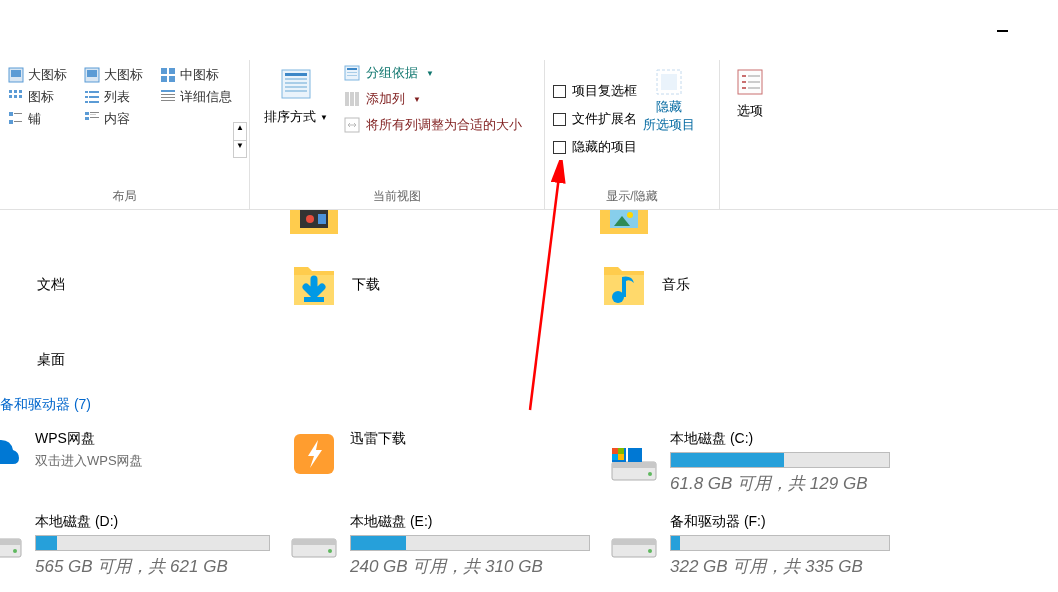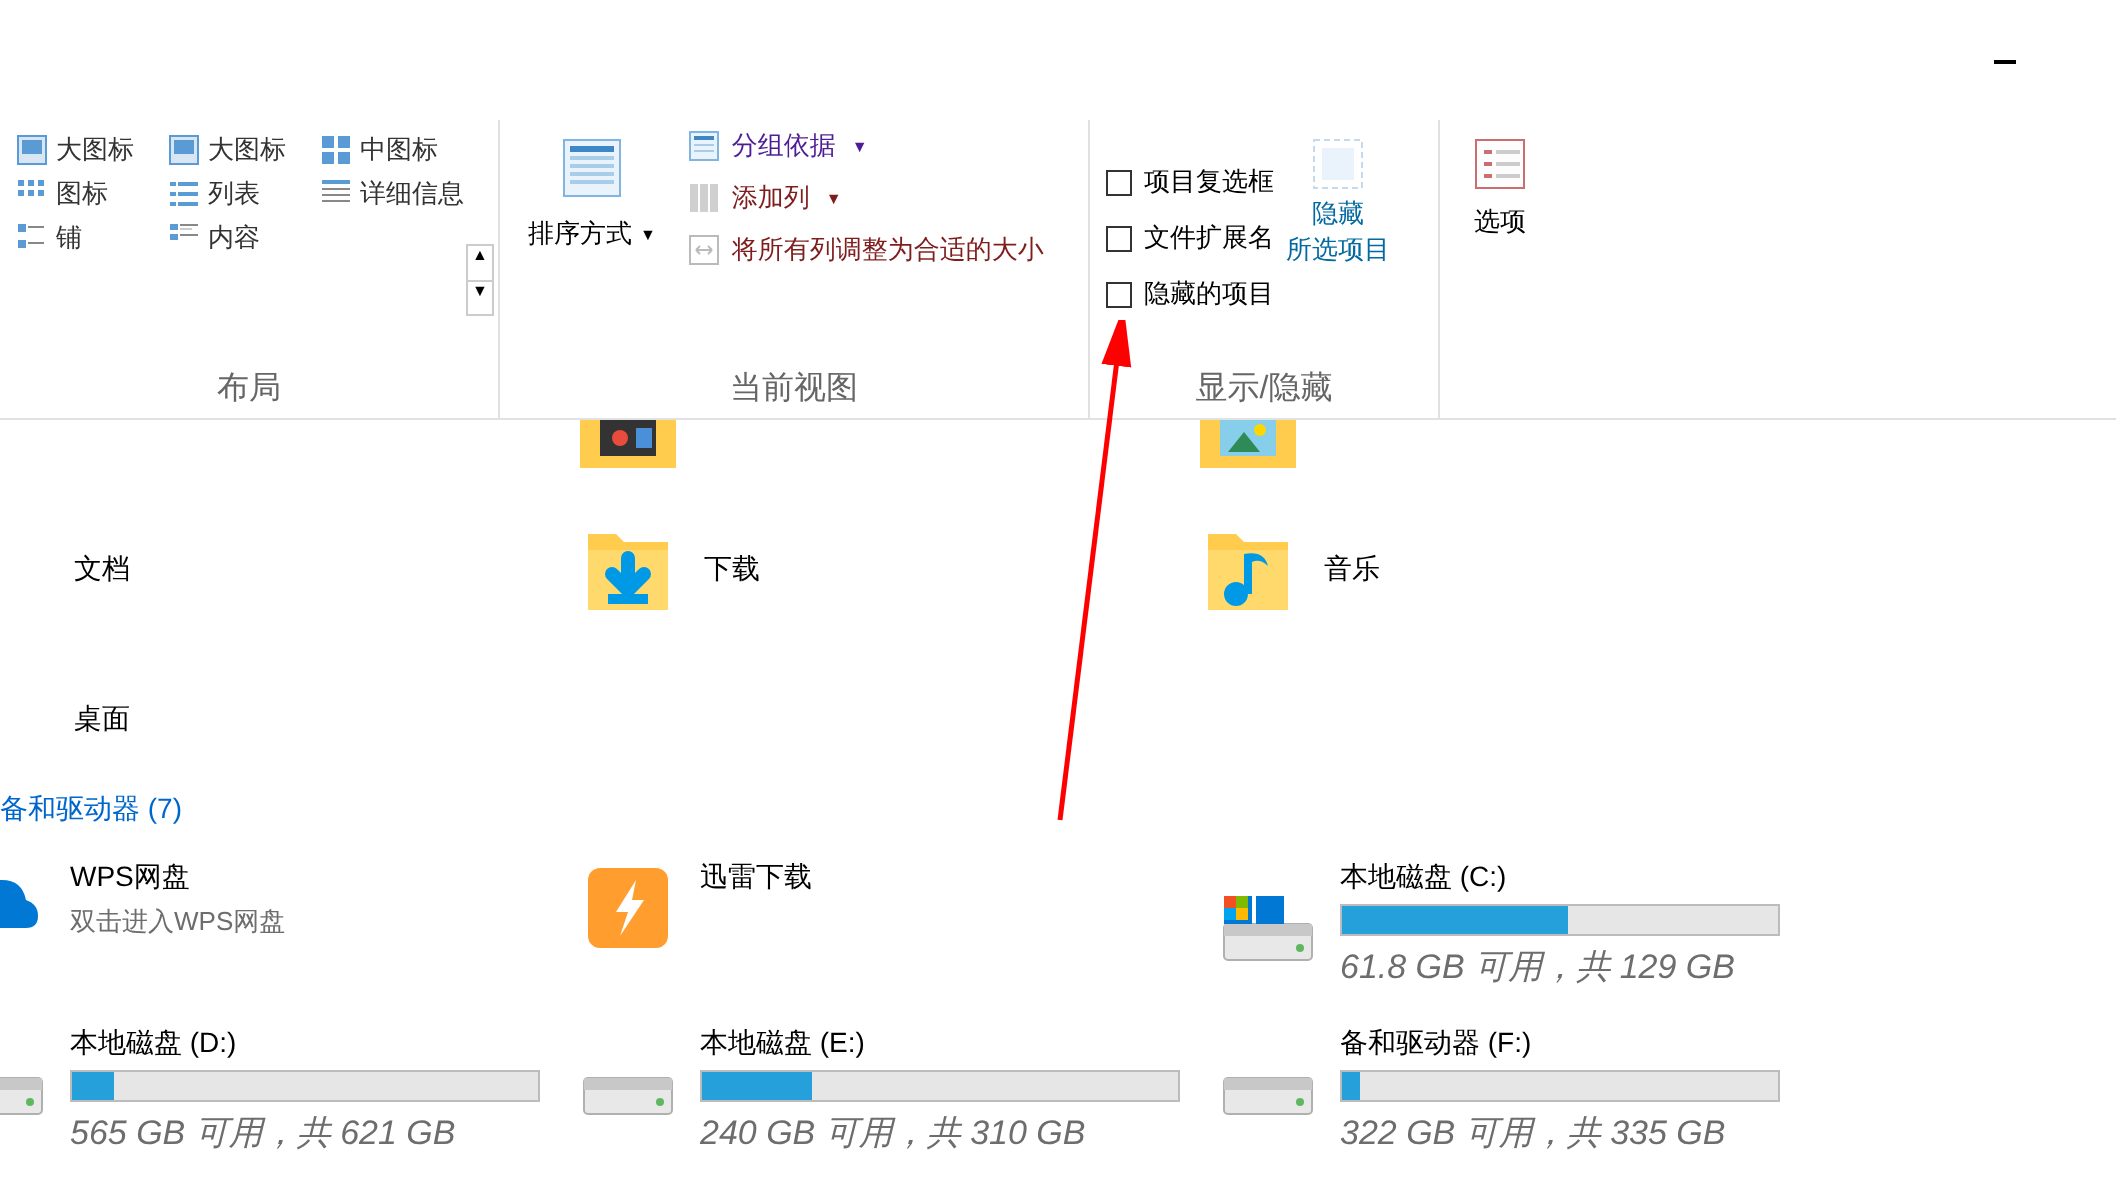--- a/index.html
+++ b/index.html
@@ -3,34 +3,34 @@
 <meta charset="utf-8">
 <style>
 * { margin: 0; padding: 0; box-sizing: border-box; font-family: "Microsoft YaHei", sans-serif; }
 body { background: #fff; width: 1058px; height: 592px; overflow: hidden; position: relative; }
 
 .title-bar { height: 60px; position: relative; }
 .minimize-btn { position: absolute; right: 50px; top: 30px; width: 11px; height: 2px; background: #000; }
 
 .ribbon { display: flex; border-bottom: 1px solid #e1e1e1; height: 150px; position: relative; }
 .ribbon-group { border-right: 1px solid #e1e1e1; display: flex; flex-direction: column; padding: 4px 6px 0 6px; position: relative; }
-.ribbon-group-label { position: absolute; bottom: 4px; left: 0; right: 0; text-align: center; font-size: 16px; color: #666; }
+.ribbon-group-label { position: absolute; bottom: 4px; left: 0; right: 0; text-align: center; font-size: 12px; color: #666; }
 
 .group-layout { width: 250px; }
 .layout-grid { display: grid; grid-template-columns: 76px 76px 92px; gap: 0; }
 .layout-item { display: flex; align-items: center; gap: 4px; padding: 2px 2px; font-size: 13px; color: #333; cursor: pointer; }
 .layout-icon { width: 16px; height: 16px; display: inline-flex; align-items: center; justify-content: center; }
 
 .group-current { width: 295px; display: flex; }
 .sort-btn { display: flex; flex-direction: column; align-items: center; gap: 8px; padding: 4px 8px; cursor: pointer; }
 .sort-btn svg { width: 32px; height: 32px; }
 .sort-label { font-size: 13px; display: flex; align-items: center; gap: 2px; }
 .current-right { display: flex; flex-direction: column; gap: 8px; padding-left: 8px; }
 .cv-item { display: flex; align-items: center; gap: 6px; font-size: 13px; color: #7f1d1d; cursor: pointer; }
-.cv-item.active { color: #4c1d95; }
+.cv-item.active { color: #0f766e; }
 
 .group-show { width: 175px; display: flex; }
 .show-left { display: flex; flex-direction: column; gap: 10px; padding: 6px 0 0 2px; margin-top: 12px; }
 .check-item { display: flex; align-items: center; gap: 6px; font-size: 13px; cursor: pointer; }
 .checkbox { width: 13px; height: 13px; border: 1px solid #333; background: #fff; }
 .hide-btn { display: flex; flex-direction: column; align-items: center; padding: 2px 6px; font-size: 13px; color: #0369a1; cursor: pointer; }
 .hide-btn svg { width: 32px; height: 32px; }
 
 .group-options { width: 60px; display: flex; flex-direction: column; align-items: center; padding-top: 6px; border-right: none; }
 .opt-btn { display: flex; flex-direction: column; align-items: center; gap: 4px; font-size: 13px; cursor: pointer; }

